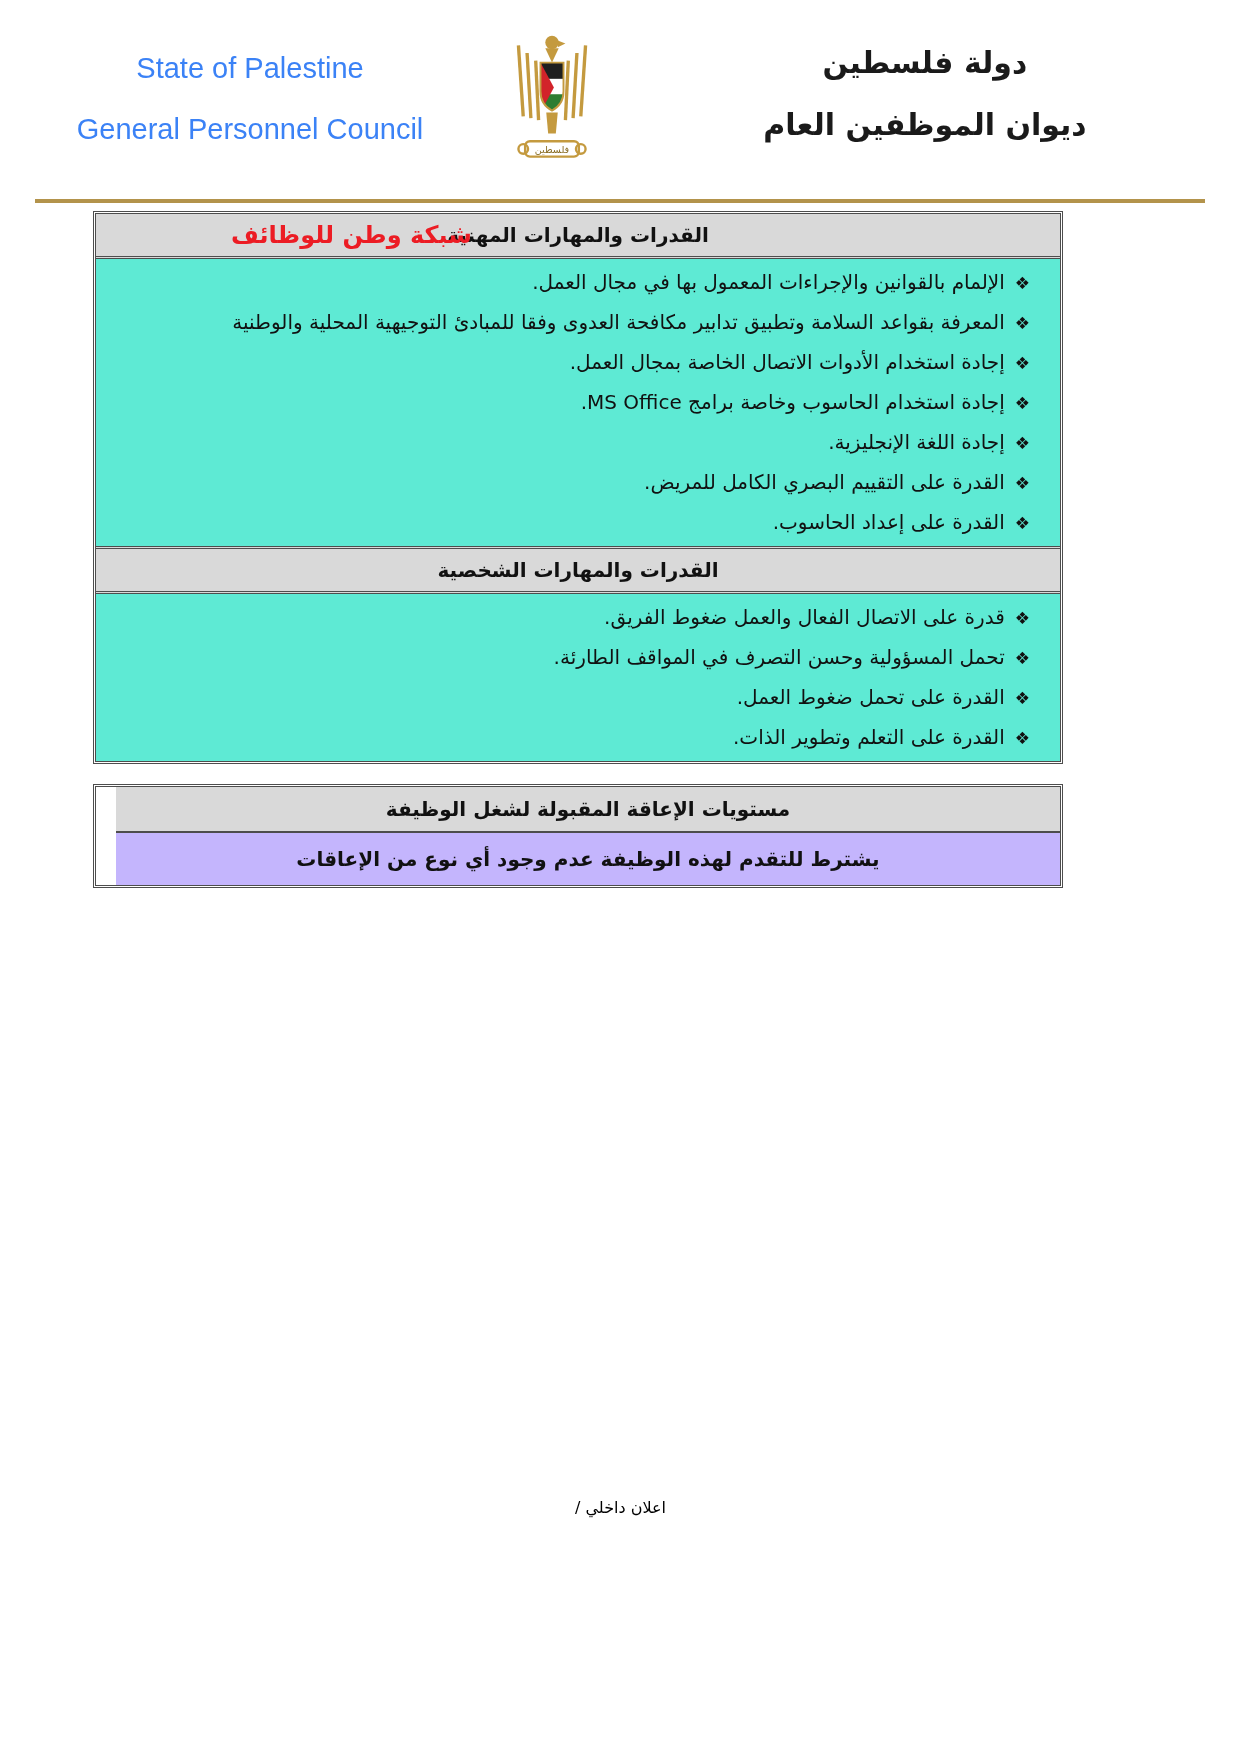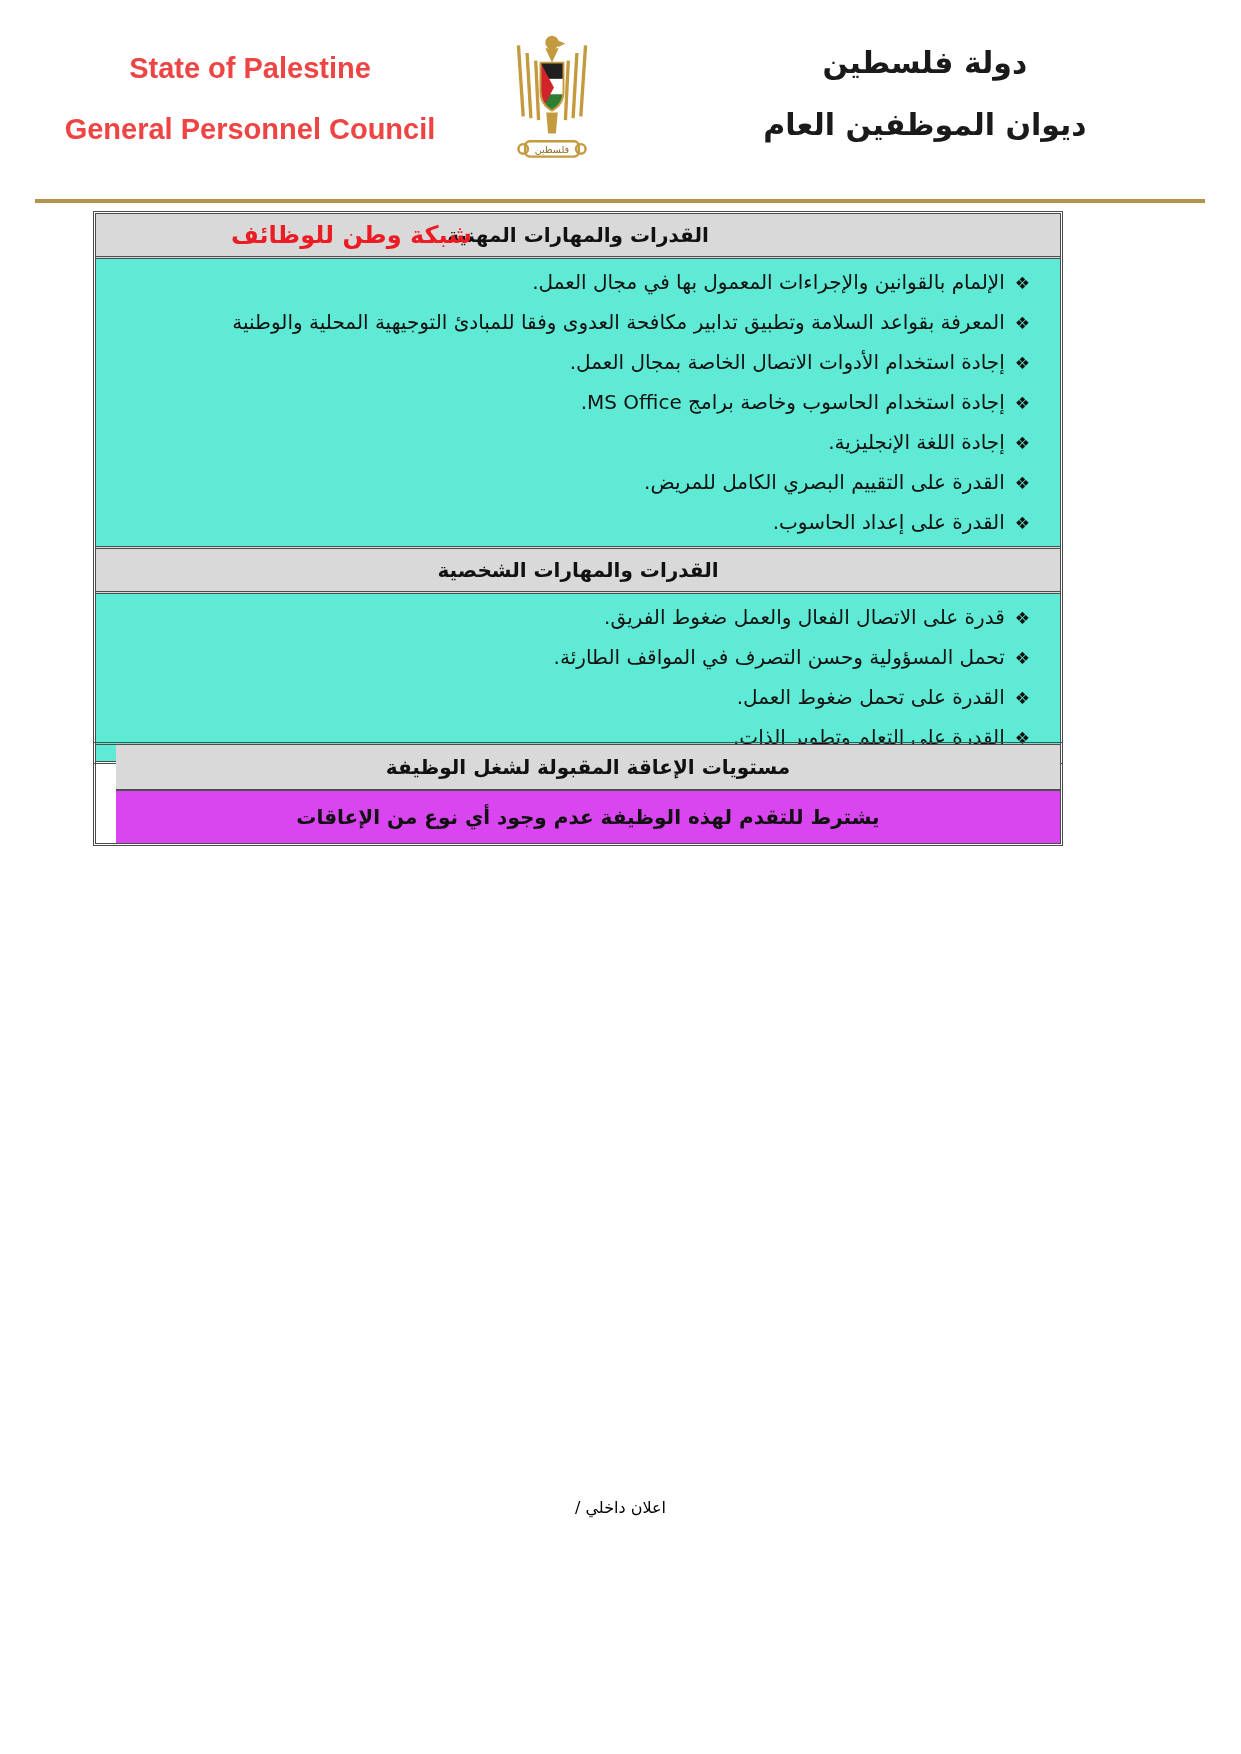--- a/index.html
+++ b/index.html
@@ -7,22 +7,22 @@
     position:relative;
     width:1241px; height:1754px;
     background:#ffffff;
     font-family:"DejaVu Sans", sans-serif;
     overflow:hidden;
   }
 
   
   .en-block {
     position:absolute; left:40px; top:52px; width:420px;
-    text-align:center; color:#ef4444;
-    font-family:"Liberation Sans", sans-serif; font-weight:bold;
+    text-align:center; color:#3b82f6;
+    font-family:"Liberation Sans", sans-serif; font-weight:normal;
   }
   .en-line1 { font-size:29px; }
   .en-line2 { font-size:29px; margin-top:28px; }
 
   .ar-block {
     position:absolute; left:750px; top:45px; width:350px;
     text-align:center; color:#1a1a1a; direction:rtl;
     font-family:"DejaVu Sans", sans-serif; font-weight:bold;
   }
   .ar-line1 { font-size:30px; }
@@ -35,21 +35,21 @@
     background:#b3934b;
   }
 
   
   .tbl {
     position:absolute; left:93px; width:970px;
     border:3px double #4d4d4d; box-sizing:border-box;
     direction:rtl;
   }
   .tbl-skills { top:211px; }
-  .tbl-disability { top:742px;padding-left:20px; }
+  .tbl-disability { top:784px;padding-left:20px; }
 
   .sec-head {
     background:#d9d9d9; height:42px;
     display:flex; align-items:center; justify-content:center;
     position:relative;
     font-weight:bold; font-size:20px; color:#111;
   }
   .sec-head.mid { border-top:3px double #4d4d4d; border-bottom:3px double #4d4d4d; }
   .sec-head.first { border-bottom:3px double #4d4d4d; }
 
@@ -69,21 +69,21 @@
   .bullet { font-size:17px; margin-left:10px; color:#111; }
 
   .dis-head {
     background:#d9d9d9; height:44px;
     display:flex; align-items:center; justify-content:center;
     font-weight:bold; font-size:20px; color:#111;
     border-bottom:2px solid #4d4d4d;
   }
   .dis-body {
     height:52px; display:flex; align-items:center; justify-content:center;
-    font-weight:bold; font-size:20px; color:#111; background:#d946ef;
+    font-weight:bold; font-size:20px; color:#111; background:#c4b5fd;
   }
 
   
   .footer-note {
     position:absolute; left:0; top:1498px; width:1241px;
     text-align:center; direction:rtl;
     font-size:16px; color:#000000;
   }
 </style>
 </head>

